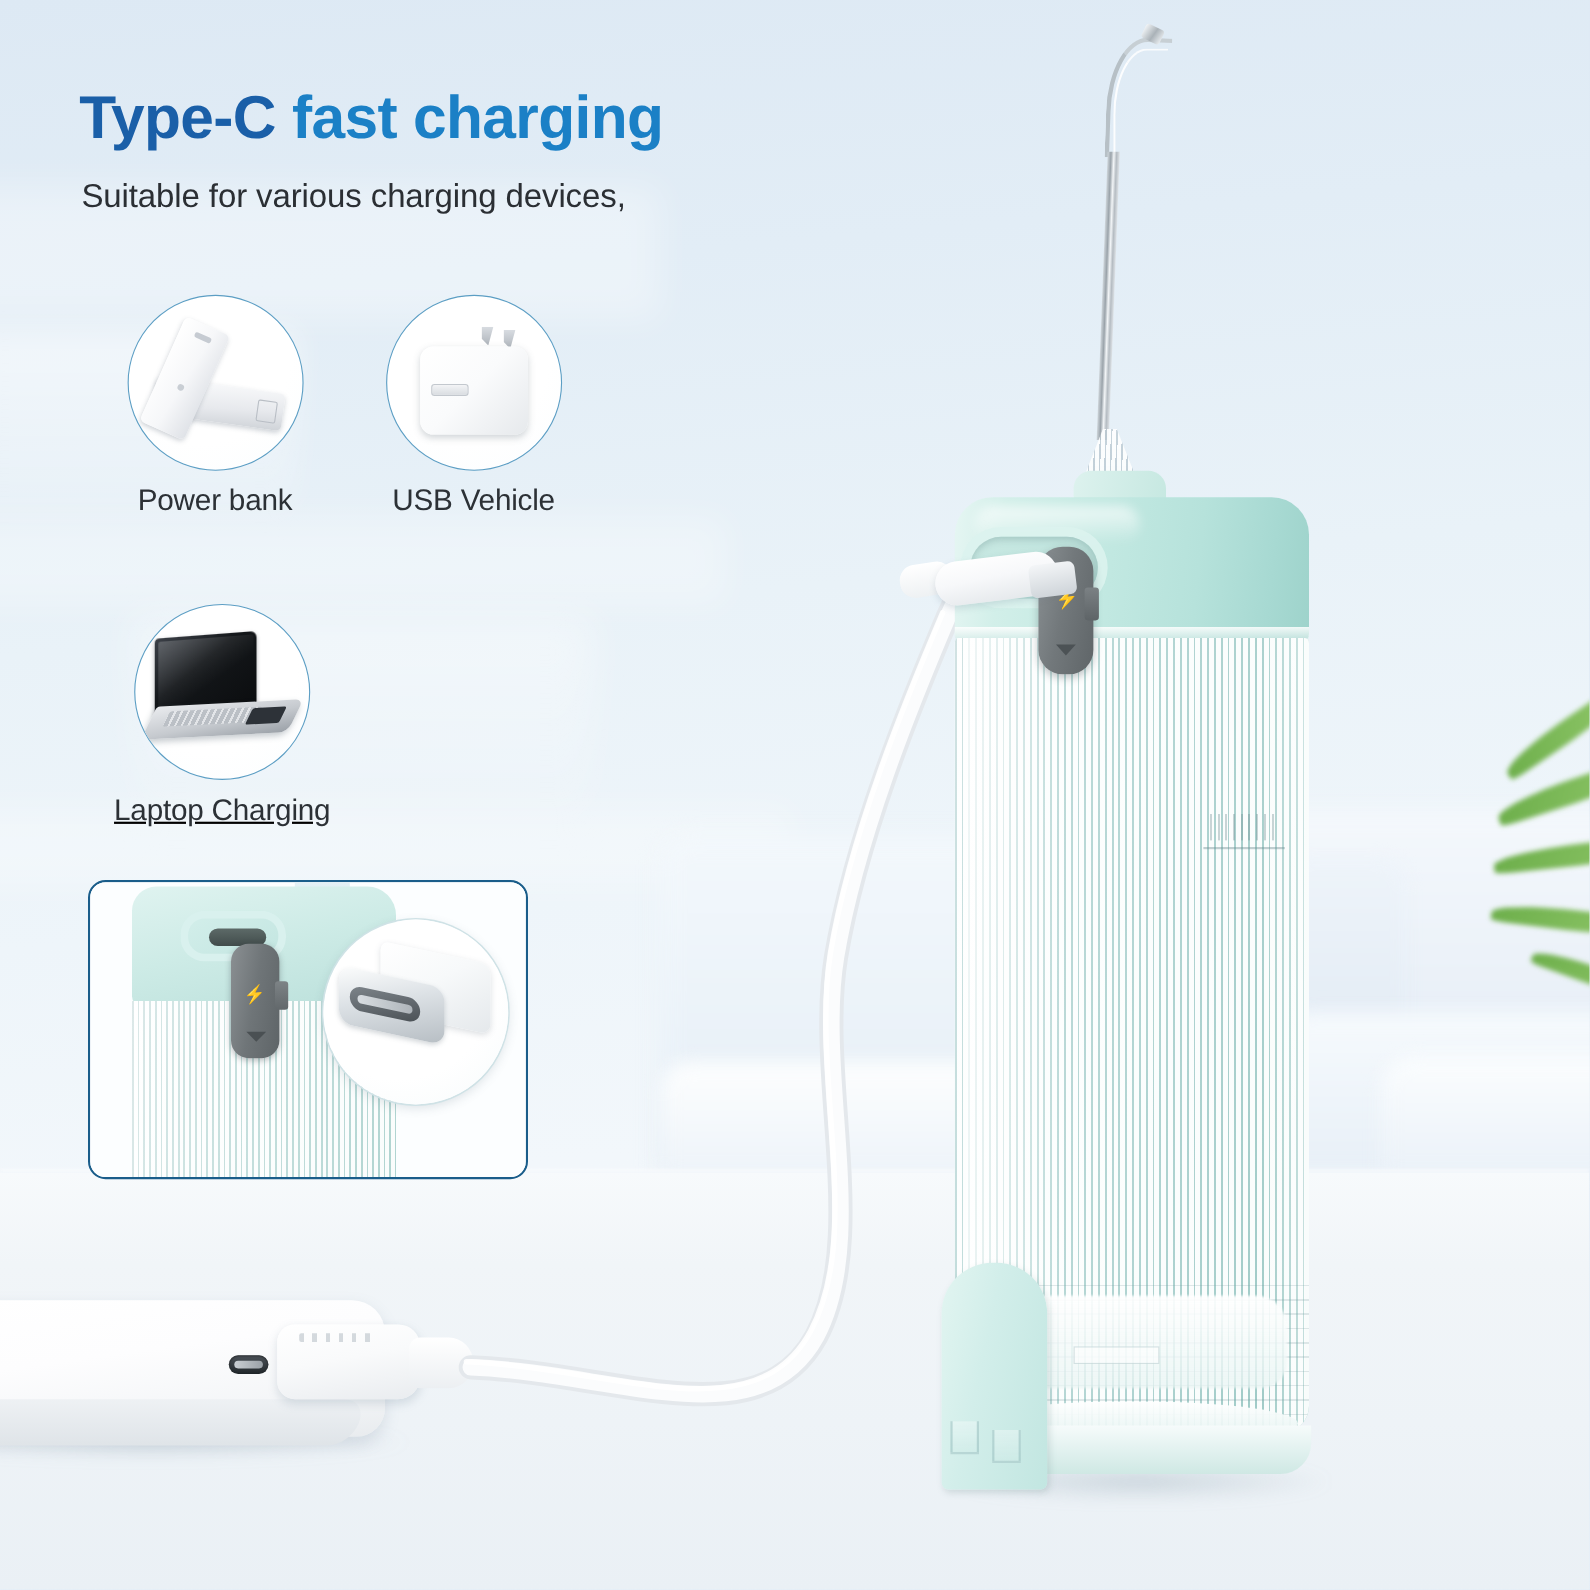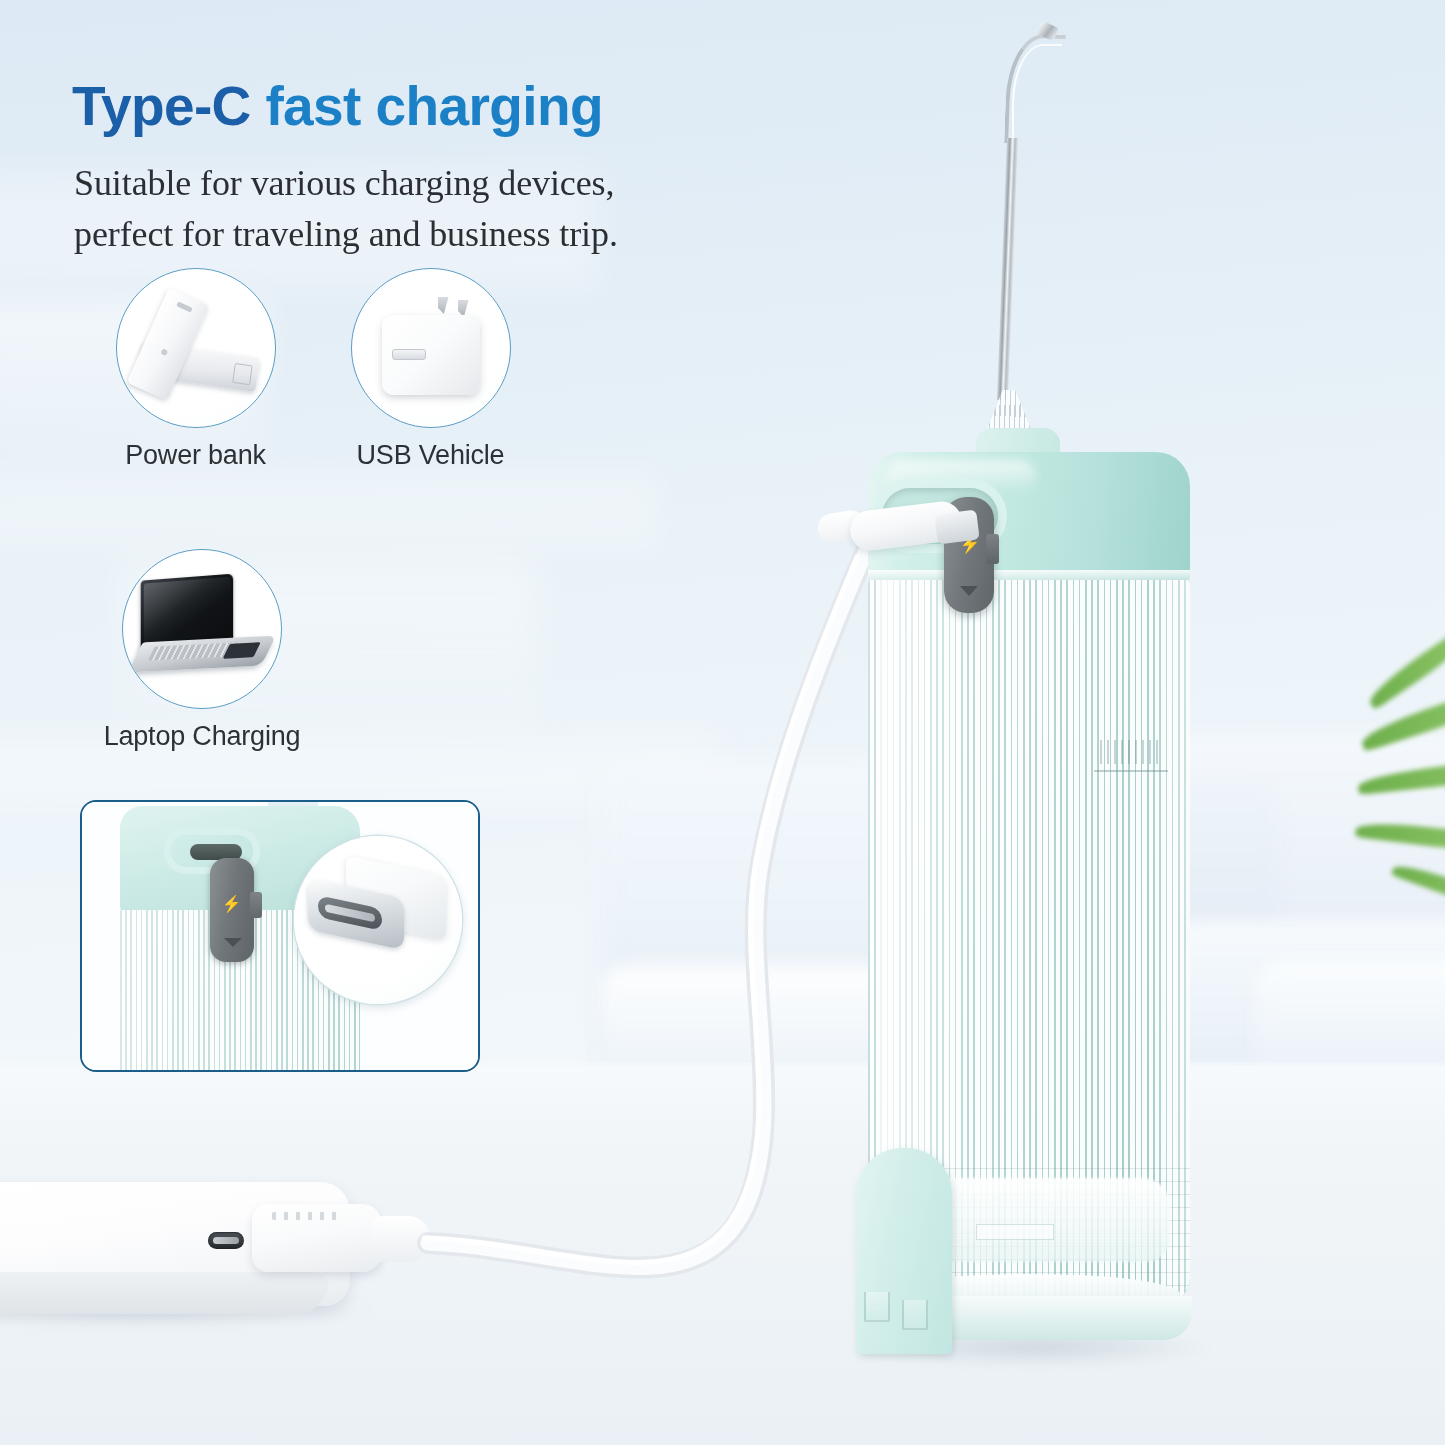--- a/index.html
+++ b/index.html
@@ -122,41 +122,41 @@
   .headline {
     position:absolute; left:72px; top:78px;
     font-size:55px; font-weight:bold; letter-spacing:-.6px;
     line-height:1.05; white-space:nowrap;
   }
   .headline .hl-a { color:#1a5fa8; }
   .headline .hl-b { color:#1b80c6; }
 
   .subline {
     position:absolute; left:74px; top:158px;
-    font-size:36px; color:#2b2f34; line-height:1.42; letter-spacing:-.1px;font-family:Liberation Serif, serif;
+    font-size:30px; color:#2b2f34; line-height:1.42; letter-spacing:-.1px;
   }
 
   
   .features { position:absolute; left:78px; top:268px; width:470px; }
   .feat-row { display:flex; gap:0px; }
   .feat {
     width:248px;
     display:flex; flex-direction:column; align-items:center;
   }
   .feat-circle {
     width:160px; height:160px; border-radius:50%;
     background:radial-gradient(circle at 42% 34%, #ffffff 58%, #fbfdfe 100%);
     border:1.6px solid #5c9ec4;
     display:flex; align-items:center; justify-content:center;
     overflow:hidden; position:relative;
   }
   .feat-label {
     margin-top:12px; font-size:27px; color:#2c3136; letter-spacing:-.2px; white-space:nowrap;
   }
-  .feat-row.r2 { margin-top:78px; }
+  .feat-row.r2 { margin-top:78px;text-decoration:underline; }
 
   
   .pb-wrap { position:relative; width:140px; height:120px; }
   .pb {
     position:absolute;
     background:linear-gradient(120deg,#ffffff 0%,#f4f5f7 45%,#e2e4e8 100%);
     border-radius:5px;
     box-shadow:0 2px 5px rgba(80,95,110,.28);
   }
   .pb.lower {
@@ -641,21 +641,20 @@
 
   <div class="table-edge"></div>
   <div class="table-top"></div>
 
   <div class="headline">
     <span class="hl-a">Type-C </span><span class="hl-b">fast charging</span>
   </div>
 
   <div class="subline">
     <div>Suitable for various charging devices,</div>
-    <div>perfect for traveling and business trip.</div>
   </div>
 
   <div class="features">
 
     <div class="feat-row r1">
 
       <div class="feat">
         <div class="feat-circle">
           <div class="pb-wrap">
             <div class="pb lower"></div>

